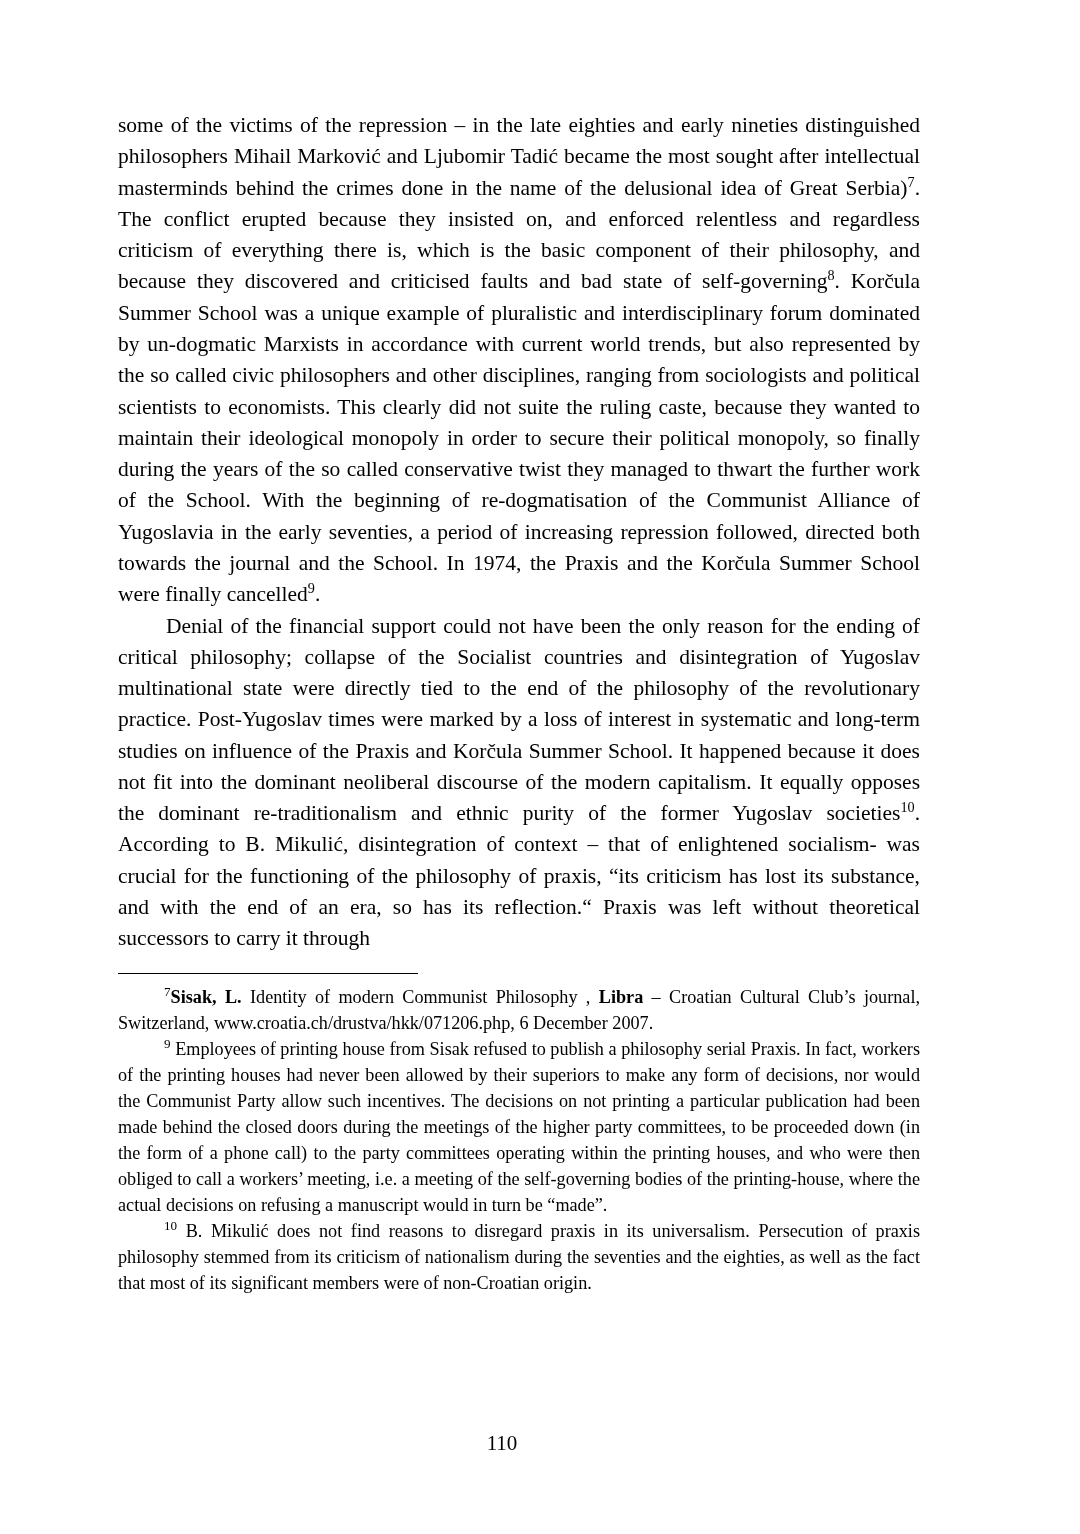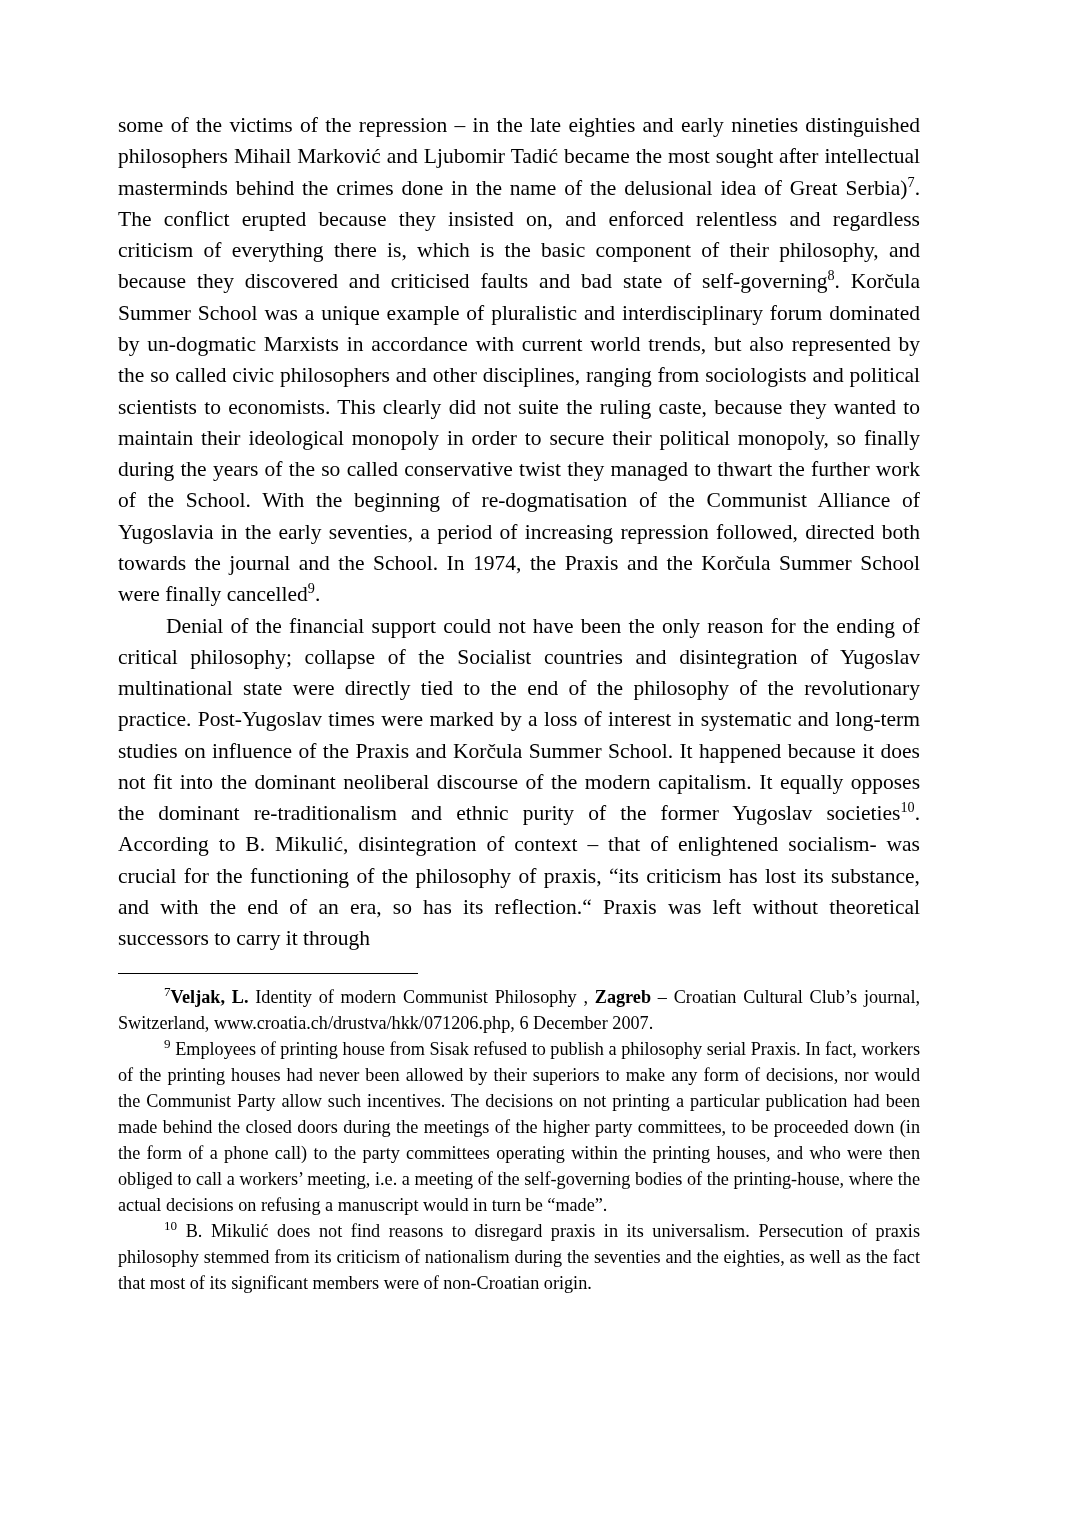--- a/index.html
+++ b/index.html
@@ -80,23 +80,24 @@
     <p class=""><span>some of the victims of the repression – in the late eighties and early nineties distinguished philosophers Mihail Marković and Ljubomir Tadić became the most sought after intellectual masterminds behind the crimes done in the name of the delusional idea of Great Serbia)</span><sup>7</sup><span>. The conflict erupted because they insisted on, and enforced relentless and regardless criticism of everything there is, which is the basic component of their philosophy, and because they discovered and criticised faults and bad state of self-governing</span><sup>8</sup><span>. Korčula Summer School was a unique example of pluralistic and interdisciplinary forum dominated by un-dogmatic Marxists in accordance with current world trends, but also represented by the so called civic philosophers and other disciplines, ranging from sociologists and political scientists to economists. This clearly did not suite the ruling caste, because they wanted to maintain their ideological monopoly in order to secure their political monopoly, so finally during the years of the so called conservative twist they managed to thwart the further work of the School. With the beginning of re-dogmatisation of the Communist Alliance of Yugoslavia in the early seventies, a period of increasing repression followed, directed both towards the journal and the School. In 1974, the Praxis and the Korčula Summer School were finally cancelled</span><sup>9</sup><span>.</span></p>
 
     <p class="indent"><span>Denial of the financial support could not have been the only reason for the ending of critical philosophy; collapse of the Socialist countries and disintegration of Yugoslav multinational state were directly tied to the end of the philosophy of the revolutionary practice. Post-Yugoslav times were marked by a loss of interest in systematic and long-term studies on influence of the Praxis and Korčula Summer School. It happened because it does not fit into the dominant neoliberal discourse of the modern capitalism. It equally opposes the dominant re-traditionalism and ethnic purity of the former Yugoslav societies</span><sup>10</sup><span>. According to B. Mikulić, disintegration of context – that of enlightened socialism- was crucial for the functioning of the philosophy of praxis, “its criticism has lost its substance, and with the end of an era, so has its reflection.“ Praxis was left without theoretical successors to carry it through</span></p>
 
   </div>
 
   <div class="footnote-rule"></div>
 
   <div class="footnotes">
 
-    <p><span class="fn-num">7</span><b>Veljak, L.</b><span> Identity of modern Communist Philosophy , </span><b>Zagreb</b><span> – Croatian Cultural Club’s journal, Switzerland, www.croatia.ch/drustva/hkk/071206.php, 6 December 2007.</span></p>
+    <p><span class="fn-num">7</span><b>Sisak, L.</b><span> Identity of modern Communist Philosophy , </span><b>Libra</b><span> – Croatian Cultural Club’s journal, Switzerland, www.croatia.ch/drustva/hkk/071206.php, 6 December 2007.</span></p>
 
 
     <p><span class="fn-num">9</span><span> Employees of printing house from Sisak refused to publish a philosophy serial Praxis. In fact, workers of the printing houses had never been allowed by their superiors to make any form of decisions, nor would the Communist Party allow such incentives. The decisions on not printing a particular publication had been made behind the closed doors during the meetings of the higher party committees, to be proceeded down (in the form of a phone call) to the party committees operating within the printing houses, and who were then obliged to call a workers’ meeting, i.e. a meeting of the self-governing bodies of the printing-house, where the actual decisions on refusing a manuscript would in turn be “made”.</span></p>
 
     <p><span class="fn-num">10</span><span> B. Mikulić does not find reasons to disregard praxis in its universalism. Persecution of praxis philosophy stemmed from  its criticism of nationalism during the seventies and the eighties, as well as the fact that most of its significant members were of non-Croatian origin.</span></p>
 
   </div>
 
+  <div class="page-number">110</div>
 
 </div>
 
 </body></html>

